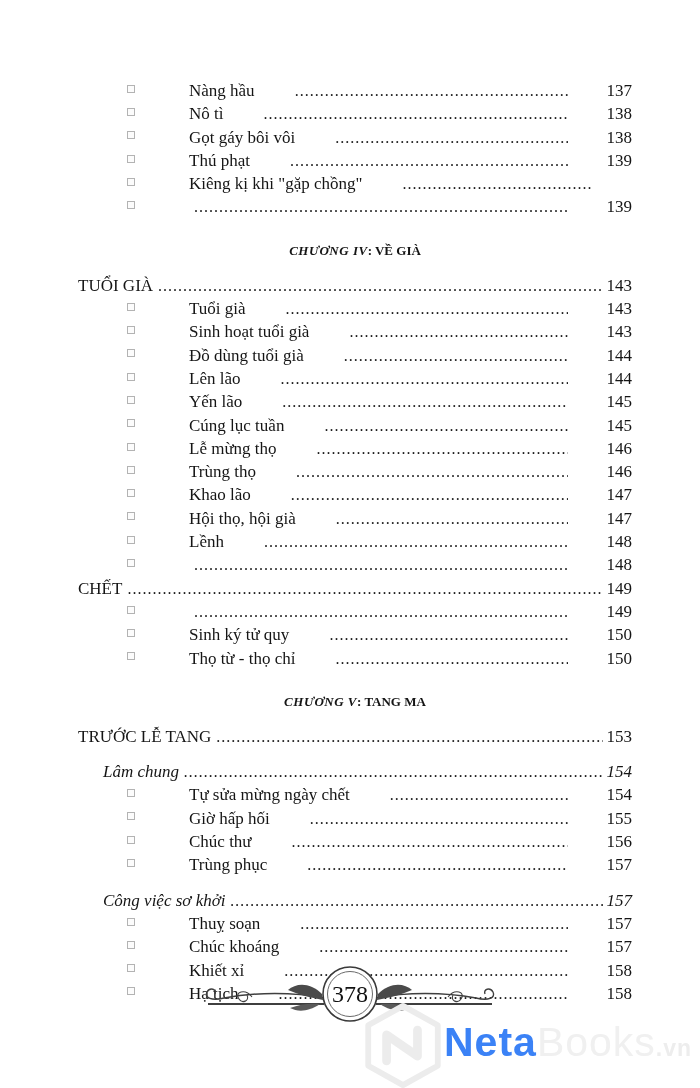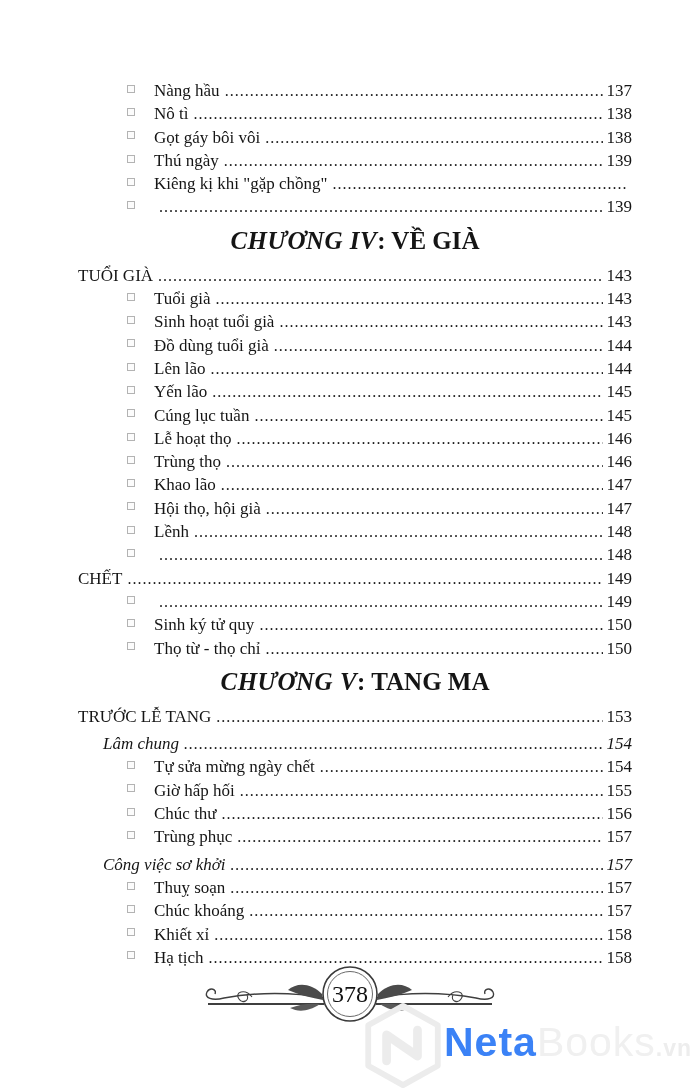--- a/index.html
+++ b/index.html
@@ -15,31 +15,31 @@
   .row{
     display:flex;align-items:baseline;
     font-size:17px;line-height:23.3px;white-space:nowrap;
   }
   .row .label{flex:0 0 auto;}
   .row .dots{
     flex:1 1 auto;overflow:hidden;white-space:nowrap;
     letter-spacing:1px;margin:0 4px 0 5px;color:#1c1c1c;font-size:16px;
   }
   .row .pg{flex:0 0 auto;min-width:1px;}
-  .row.item{padding-left:49px;}
-  .row.sub{padding-left:25px;font-style:italic;margin-top:4px;justify-content:space-between;}
+  .row.item{padding-left:49px;gap:35px;}
+  .row.sub{padding-left:25px;font-style:italic;margin-top:12px;justify-content:space-between;}
   .row.sub .pg{font-style:italic;}
   .bullet{
     flex:0 0 auto;width:6px;height:6px;display:inline-block;
     border:1px solid #b3b3b3;background:#fcfcfc;
     margin-right:19px;position:relative;top:-2px;align-self:center;
   }
   .chapter{
-    text-align:center;font-weight:bold;font-size:25px;line-height:24px;
-    margin:10px 0 11px 0;
+    text-align:center;font-weight:bold;font-size:13px;line-height:24px;
+    margin:20px 0 11px 0;
   }
   .chapter .ch-it{font-style:italic;letter-spacing:.5px;}
   .ornament{
     position:absolute;left:50%;top:964px;transform:translateX(-50%);
     width:320px;height:60px;
   }
   .orn-num{
     font-family:"Liberation Serif", serif;font-size:24px;fill:#111;
   }
   .watermark{
@@ -73,21 +73,21 @@
       <span class="pg">138</span>
     </div>
     <div class="row item">
       <span class="bullet"></span>
       <span class="label">Gọt gáy bôi vôi</span>
       <span class="dots">................................................................................................................................................................</span>
       <span class="pg">138</span>
     </div>
     <div class="row item">
       <span class="bullet"></span>
-      <span class="label">Thú ngày</span>
+      <span class="label">Thú phạt</span>
       <span class="dots">................................................................................................................................................................</span>
       <span class="pg">139</span>
     </div>
     <div class="row item">
       <span class="bullet"></span>
       <span class="label">Kiêng kị khi "gặp chồng"</span>
       <span class="dots">................................................................................................................................................................</span>
       <span class="pg"></span>
     </div>
     <div class="row item">
@@ -132,21 +132,21 @@
       <span class="pg">145</span>
     </div>
     <div class="row item">
       <span class="bullet"></span>
       <span class="label">Cúng lục tuần</span>
       <span class="dots">................................................................................................................................................................</span>
       <span class="pg">145</span>
     </div>
     <div class="row item">
       <span class="bullet"></span>
-      <span class="label">Lễ hoạt thọ</span>
+      <span class="label">Lễ mừng thọ</span>
       <span class="dots">................................................................................................................................................................</span>
       <span class="pg">146</span>
     </div>
     <div class="row item">
       <span class="bullet"></span>
       <span class="label">Trùng thọ</span>
       <span class="dots">................................................................................................................................................................</span>
       <span class="pg">146</span>
     </div>
     <div class="row item">

